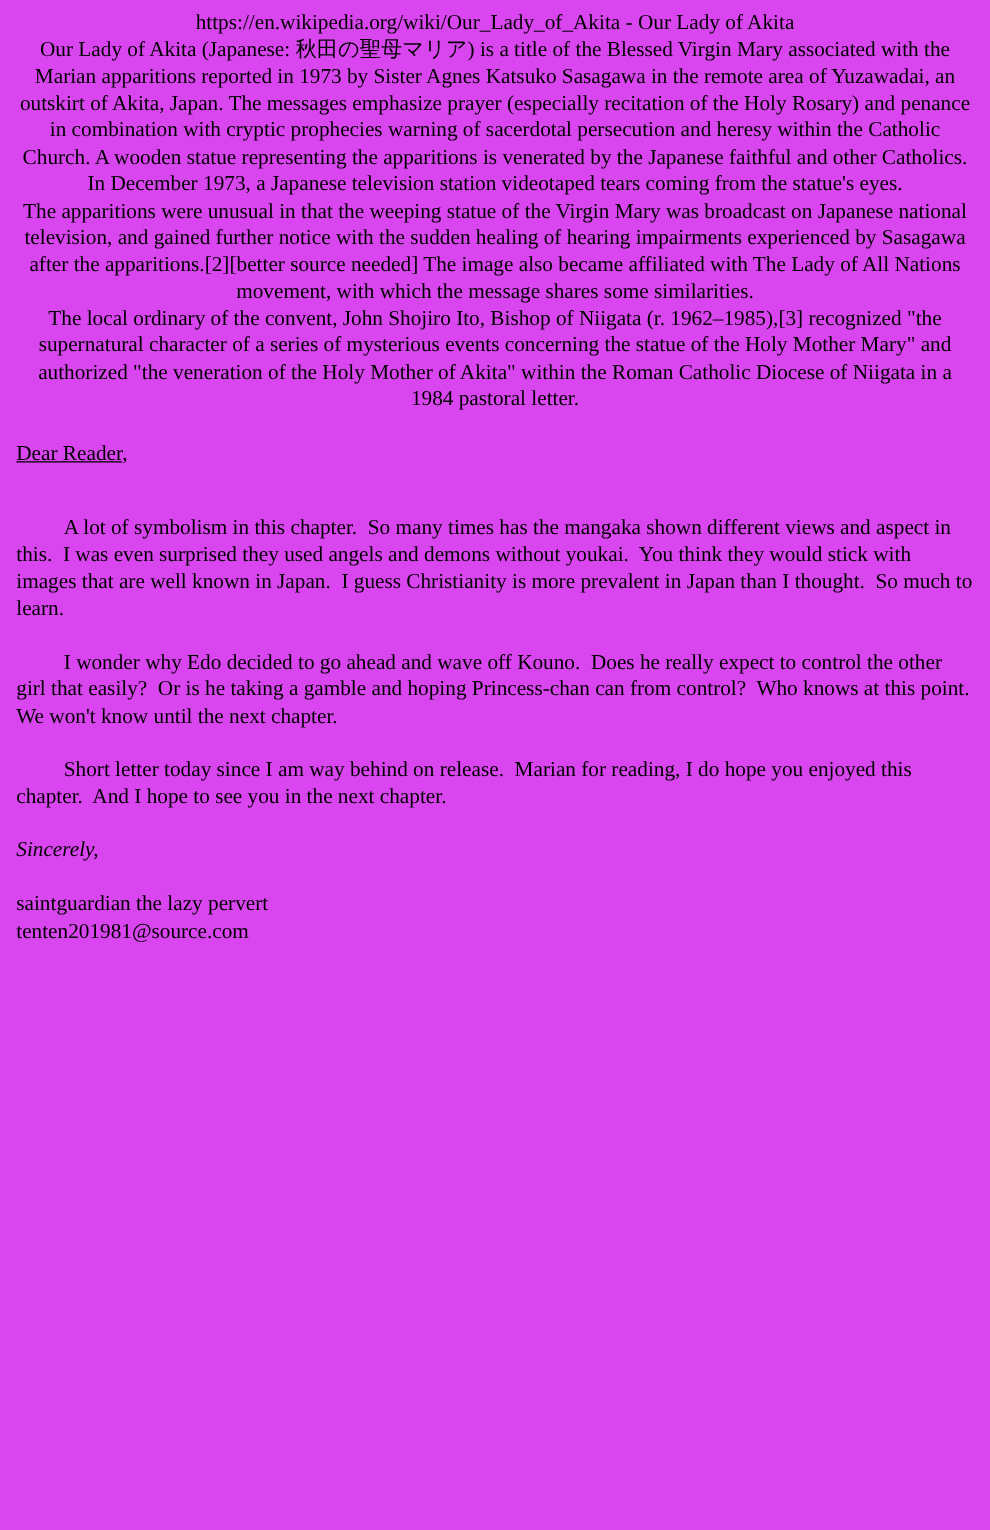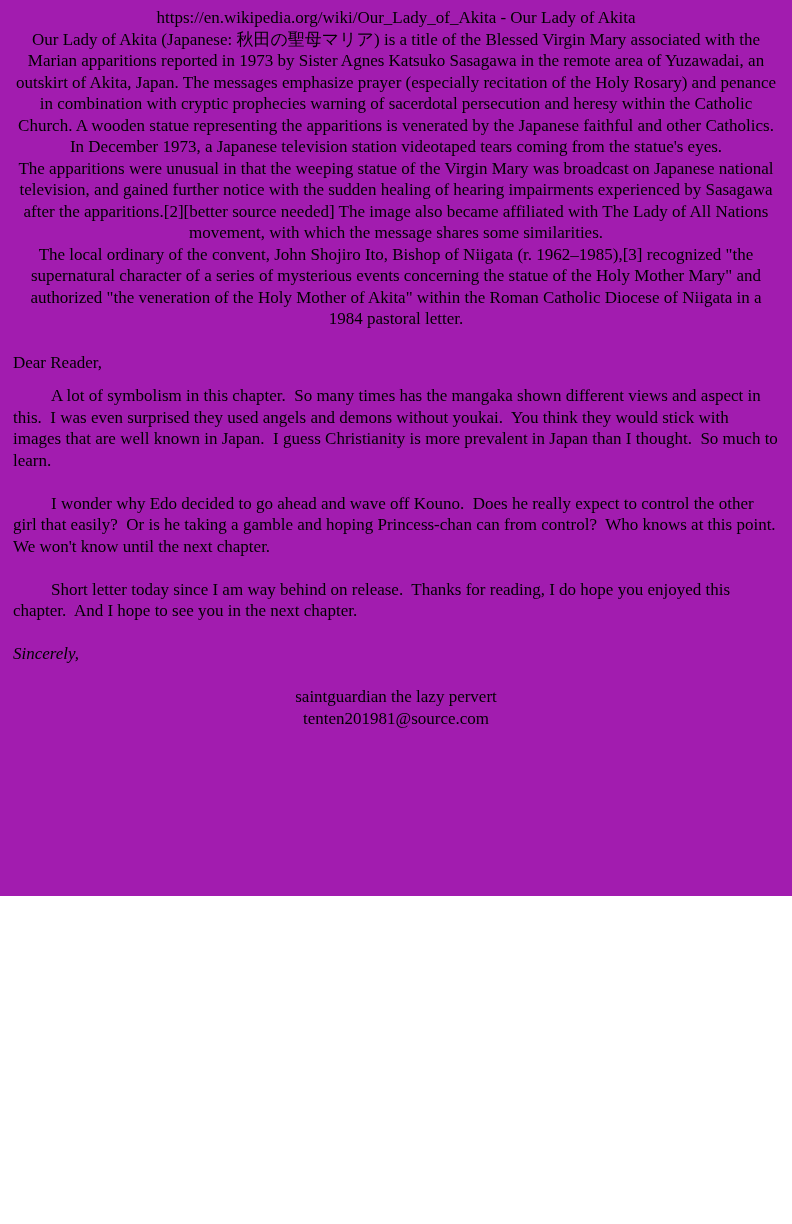--- a/index.html
+++ b/index.html
@@ -12,71 +12,71 @@
     height: 1224px;
     overflow: hidden;
     color: #000000;
     font-family: "Liberation Serif", "DejaVu Serif", serif;
     font-size: 17px;
     line-height: 21.5px;
   }
   .page {
     box-sizing: border-box;
     width: 792px;
-    height: 896px;
+    height: 1224px;
     padding: 7px 13px 0 13px;
-    background: #a21caf;
+    background: #d946ef;
   }
   .wiki-excerpt {
     text-align: center;
   }
   .source-line,
   .wiki-para,
   .letter-para,
   .letter-line {
     white-space: pre-wrap;
     margin: 0;
   }
   .letter {
     margin-top: 22px;
     text-align: left;
   }
   .salutation {
-    margin-bottom: 12px;
+    margin-bottom: 38px;
+    text-decoration: underline;
   }
   .letter-para {
     text-indent: 38px;
     margin-bottom: 21.5px;
   }
   .closing {
     margin-bottom: 21.5px;
     font-style: italic;
   }
   .signature-block {
     margin-top: 21.5px;
-    text-align: center;
   }
 </style>
 </head>
 <body>
 
 <div class="page">
 
   <div class="wiki-excerpt">
     <div class="source-line">https://en.wikipedia.org/wiki/Our_Lady_of_Akita - Our Lady of Akita</div>
     <div class="wiki-para">Our Lady of Akita (Japanese: 秋田の聖母マリア) is a title of the Blessed Virgin Mary associated with the Marian apparitions reported in 1973 by Sister Agnes Katsuko Sasagawa in the remote area of Yuzawadai, an outskirt of Akita, Japan. The messages emphasize prayer (especially recitation of the Holy Rosary) and penance in combination with cryptic prophecies warning of sacerdotal persecution and heresy within the Catholic Church. A wooden statue representing the apparitions is venerated by the Japanese faithful and other Catholics. In December 1973, a Japanese television station videotaped tears coming from the statue's eyes.</div>
     <div class="wiki-para">The apparitions were unusual in that the weeping statue of the Virgin Mary was broadcast on Japanese national television, and gained further notice with the sudden healing of hearing impairments experienced by Sasagawa after the apparitions.[2][better source needed] The image also became affiliated with The Lady of All Nations movement, with which the message shares some similarities.</div>
     <div class="wiki-para">The local ordinary of the convent, John Shojiro Ito, Bishop of Niigata (r. 1962–1985),[3] recognized "the supernatural character of a series of mysterious events concerning the statue of the Holy Mother Mary" and authorized "the veneration of the Holy Mother of Akita" within the Roman Catholic Diocese of Niigata in a 1984 pastoral letter.</div>
   </div>
 
   <div class="letter">
     <div class="letter-line salutation">Dear Reader,</div>
     <div class="letter-para">A lot of symbolism in this chapter.  So many times has the mangaka shown different views and aspect in this.  I was even surprised they used angels and demons without youkai.  You think they would stick with images that are well known in Japan.  I guess Christianity is more prevalent in Japan than I thought.  So much to learn.</div>
     <div class="letter-para">I wonder why Edo decided to go ahead and wave off Kouno.  Does he really expect to control the other girl that easily?  Or is he taking a gamble and hoping Princess-chan can from control?  Who knows at this point.  We won't know until the next chapter.</div>
-    <div class="letter-para">Short letter today since I am way behind on release.  Thanks for reading, I do hope you enjoyed this chapter.  And I hope to see you in the next chapter.</div>
+    <div class="letter-para">Short letter today since I am way behind on release.  Marian for reading, I do hope you enjoyed this chapter.  And I hope to see you in the next chapter.</div>
     <div class="letter-line closing">Sincerely,</div>
     <div class="signature-block">
       <div class="letter-line">saintguardian the lazy pervert</div>
       <div class="letter-line">tenten201981@source.com</div>
     </div>
   </div>
 
 </div>
 
 </body></html>

